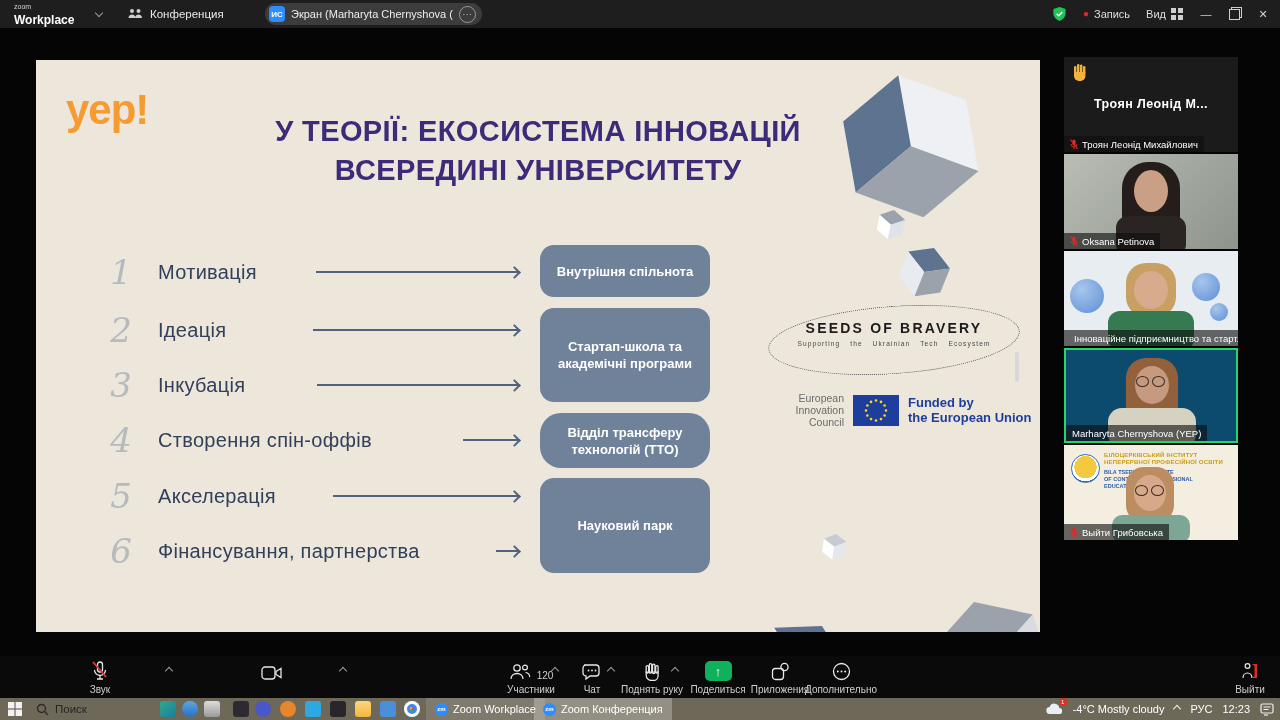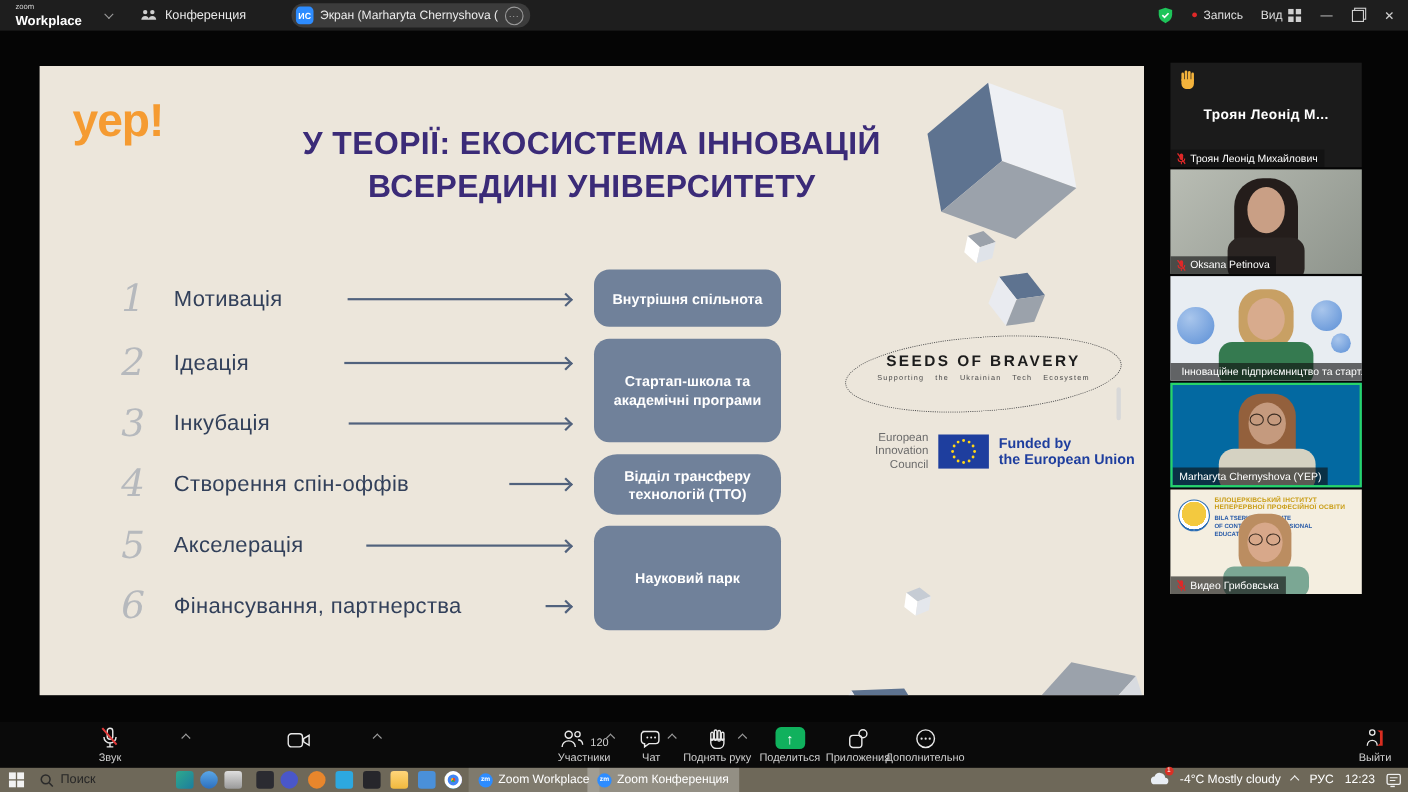--- a/index.html
+++ b/index.html
@@ -299,21 +299,21 @@
           <svg width="8" height="11" viewBox="0 0 8 11">
               <rect x="2.4" y="0.5" width="3.2" height="6" rx="1.6" fill="#e02828"></rect>
               <path d="M1 5a3 3 0 0 0 6 0M4 8v2.4" stroke="#e02828" stroke-width="1" fill="none"></path>
               <line x1="0.5" y1="0.5" x2="7.5" y2="10" stroke="#e02828" stroke-width="1.2"></line>
             </svg>
           <span>Інноваційне підприємництво та старт...</span>
         </div>
       </div>
 
 
-      <div class="tile active" style="background:#0369a1;">
+      <div class="tile active" style="background:#0c4a6e;">
         <div class="ph" style="left:60px;top:8px;width:52px;height:72px;border-radius:20px;background:#93603c;"></div>
         <div class="ph" style="left:69px;top:16px;width:34px;height:38px;background:#c59a7e;"></div>
         <div class="glasses" style="left:70px;top:26px;"></div>
         <div class="glasses" style="left:86px;top:26px;"></div>
         <div class="ph" style="left:42px;top:58px;width:88px;height:40px;border-radius:14px;background:#d5d2c2;"></div>
         <div class="chip">
           <span>Marharyta Chernyshova (YEP)</span>
         </div>
       </div>
 
@@ -330,21 +330,21 @@
         <div class="ph" style="left:70px;top:30px;width:32px;height:36px;background:#d8a88a;"></div>
         <div class="glasses" style="left:71px;top:40px;"></div>
         <div class="glasses" style="left:87px;top:40px;"></div>
         <div class="ph" style="left:48px;top:70px;width:78px;height:28px;border-radius:10px;background:#7ba794;"></div>
         <div class="chip">
           <svg width="8" height="11" viewBox="0 0 8 11">
               <rect x="2.4" y="0.5" width="3.2" height="6" rx="1.6" fill="#e02828"></rect>
               <path d="M1 5a3 3 0 0 0 6 0M4 8v2.4" stroke="#e02828" stroke-width="1" fill="none"></path>
               <line x1="0.5" y1="0.5" x2="7.5" y2="10" stroke="#e02828" stroke-width="1.2"></line>
             </svg>
-          <span>Видео Грибовська</span>
+          <span>Выйти Грибовська</span>
         </div>
       </div>
     </div>
   </div>
 
   <div class="zoombar">
 
     <div class="zb-item" style="left:58px;">
       <span class="zb-icon">
         <svg width="18" height="20" viewBox="0 0 18 20">

